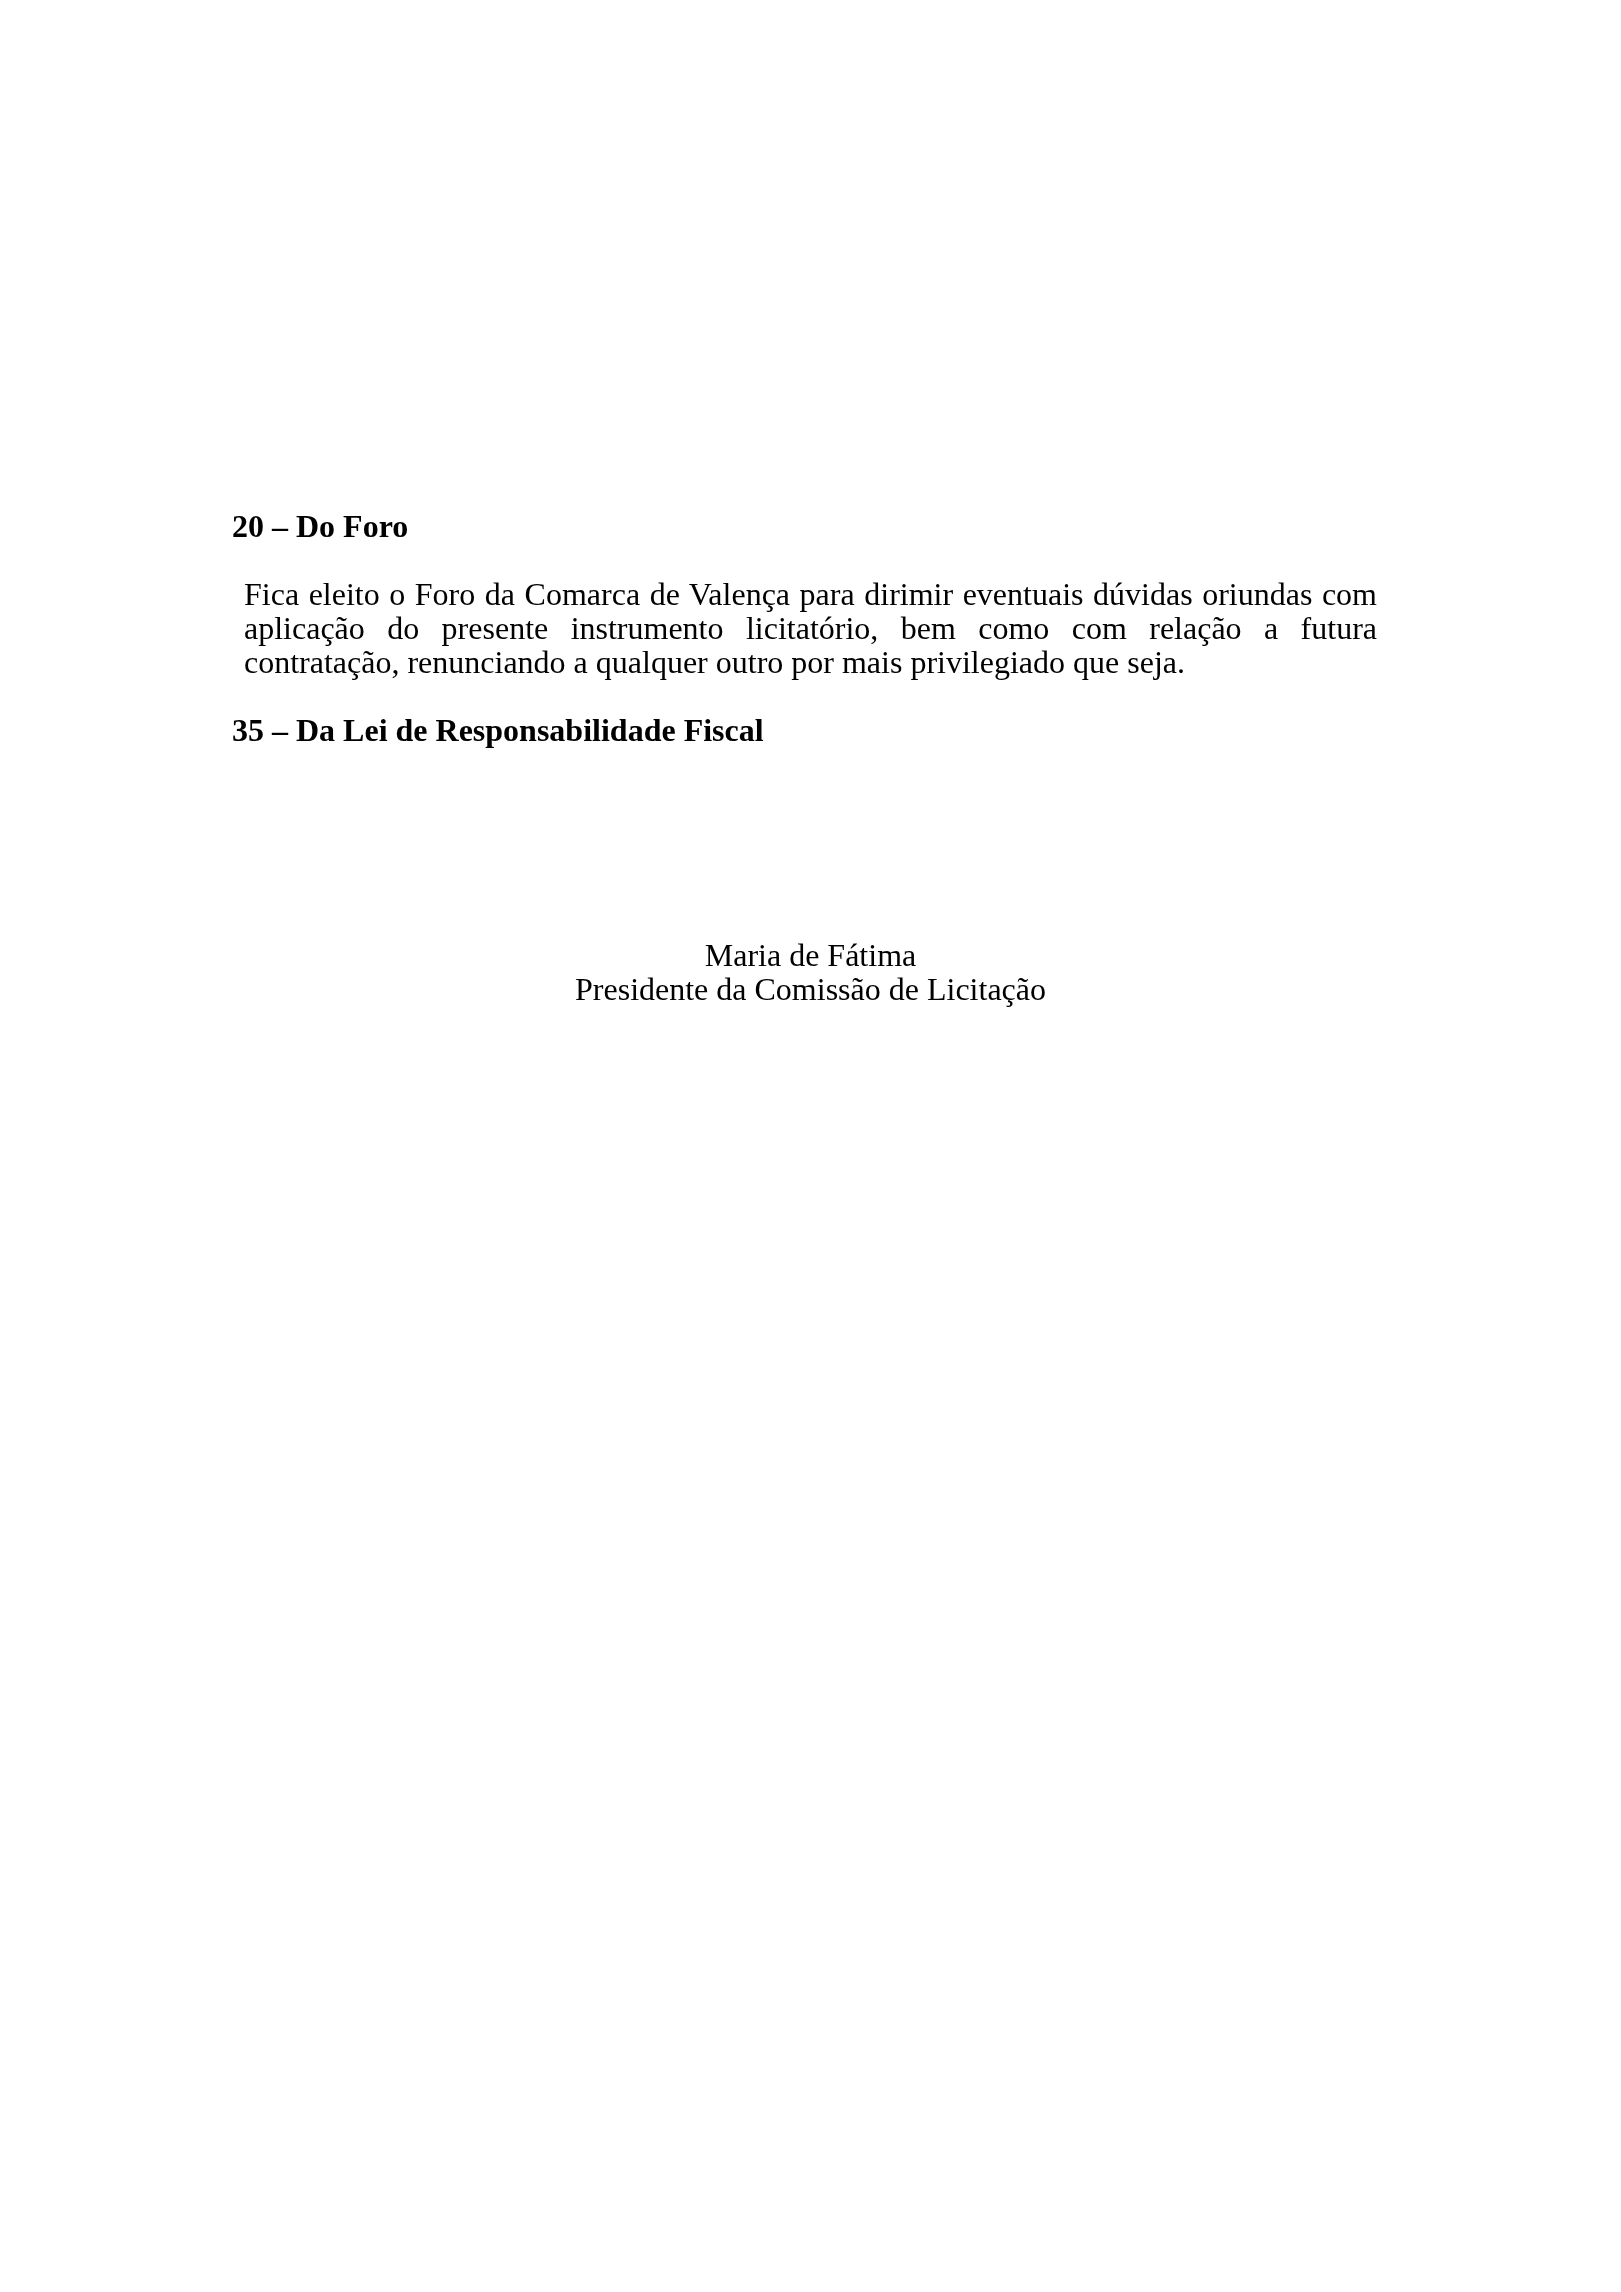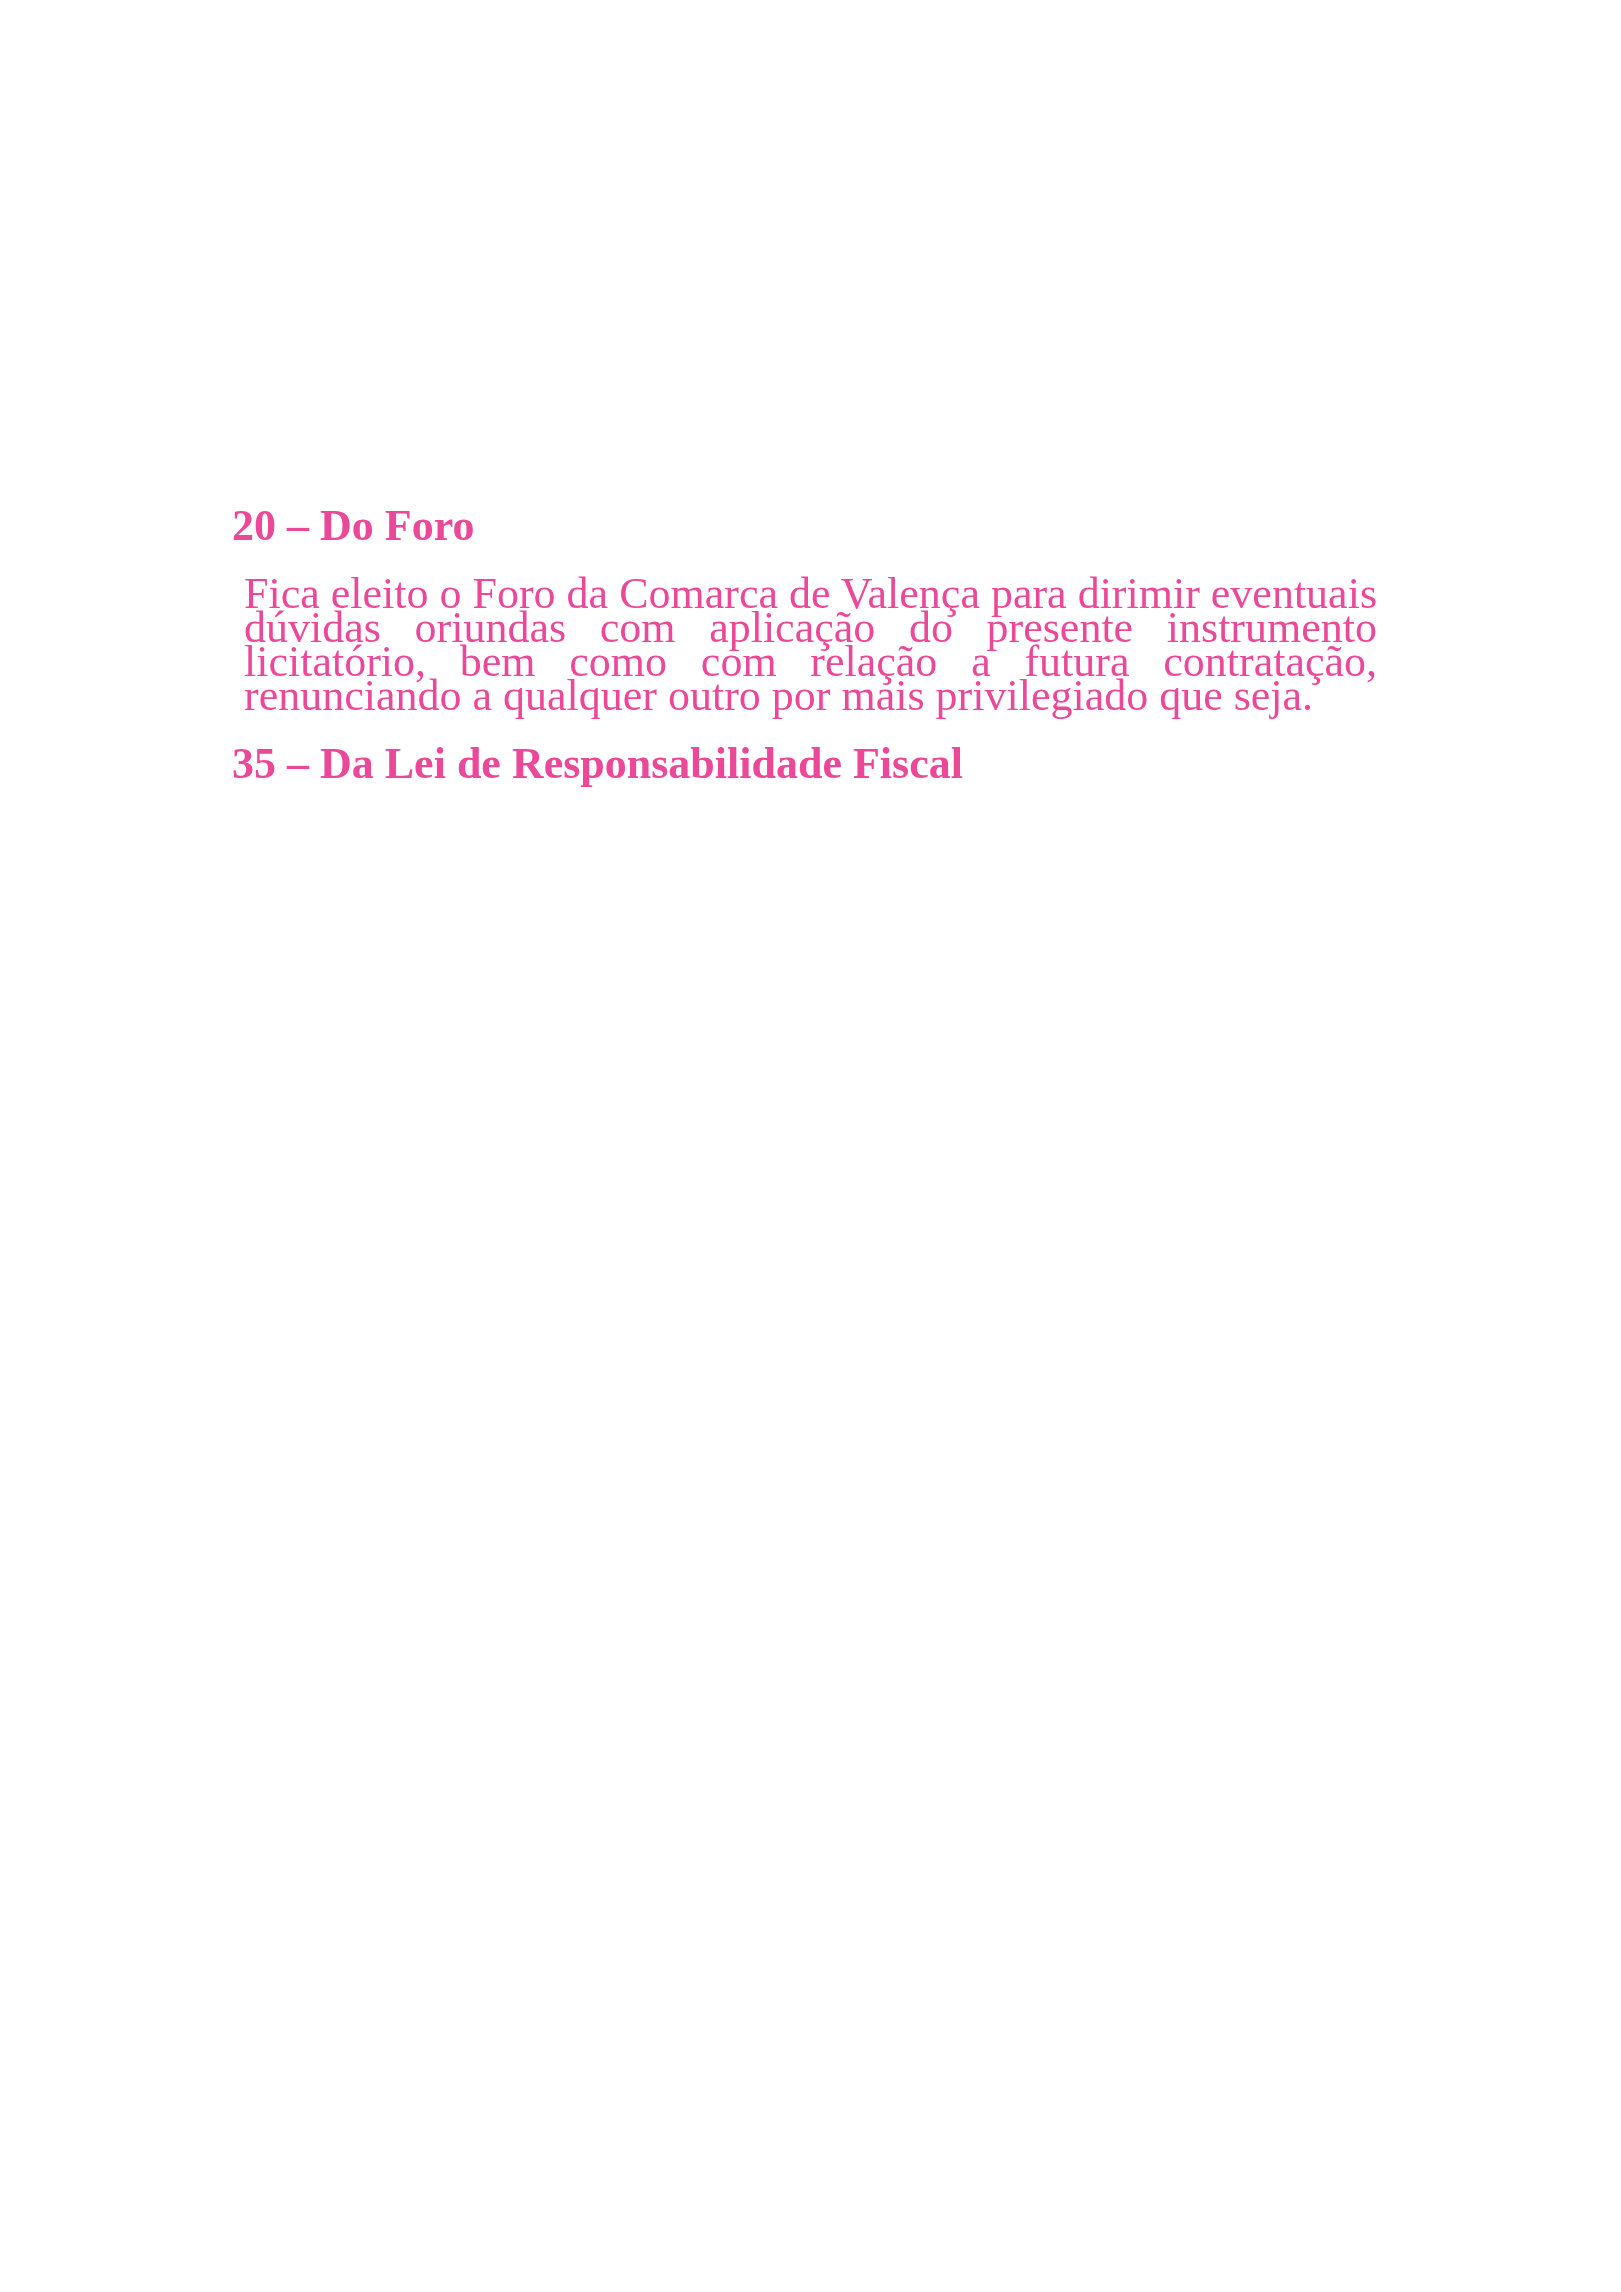--- a/index.html
+++ b/index.html
@@ -5,23 +5,23 @@
   html, body {
     margin: 0;
     padding: 0;
     background: #ffffff;
   }
   .page {
     position: relative;
     width: 1621px;
     height: 2293px;
     background: #ffffff;
-    color: #ec4899;
+    color: #000000;
     font-family: "Liberation Serif", "DejaVu Serif", serif;
-    font-size: 44px;
+    font-size: 32px;
     line-height: 34px;
     overflow: hidden;
   }
   .content {
     position: absolute;
     left: 232px;
     right: 232px;
     top: 509px;
   }
   .section-heading {
@@ -62,16 +62,20 @@
     <div class="section">
       <h2 class="section-heading heading-spaced">20 – Do Foro</h2>
       <p class="para">Fica eleito o Foro da Comarca de Valença para dirimir eventuais dúvidas oriundas com aplicação do presente instrumento licitatório, bem como com relação a futura contratação, renunciando a qualquer outro por mais privilegiado que seja.</p>
     </div>
 
     <div class="section section-21">
       <h2 class="section-heading">35 – Da Lei de Responsabilidade Fiscal</h2>
     </div>
 
 
+    <div class="signature-block">
+      <p class="signature-name">Maria de Fátima</p>
+      <p class="signature-title">Presidente da Comissão de Licitação</p>
+    </div>
 
   </div>
 </div>
 
 
 </body></html>

